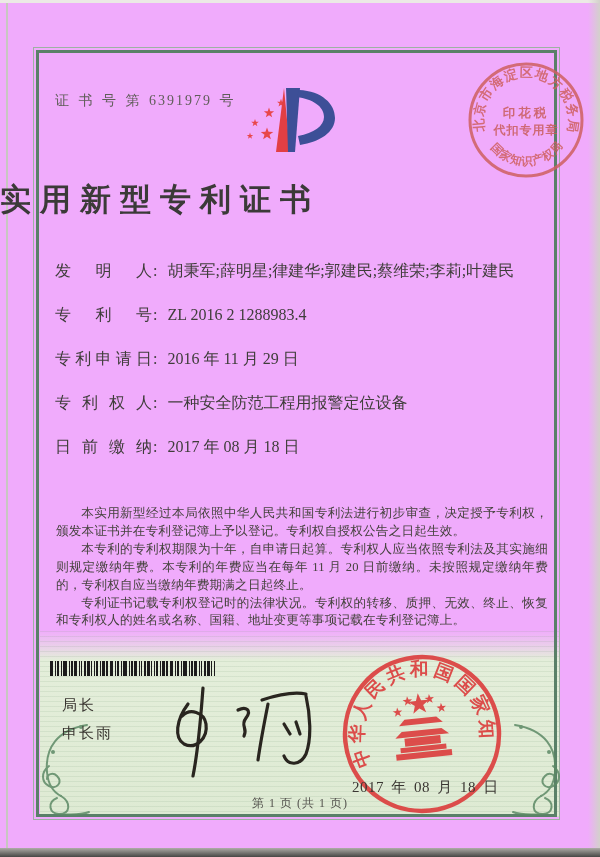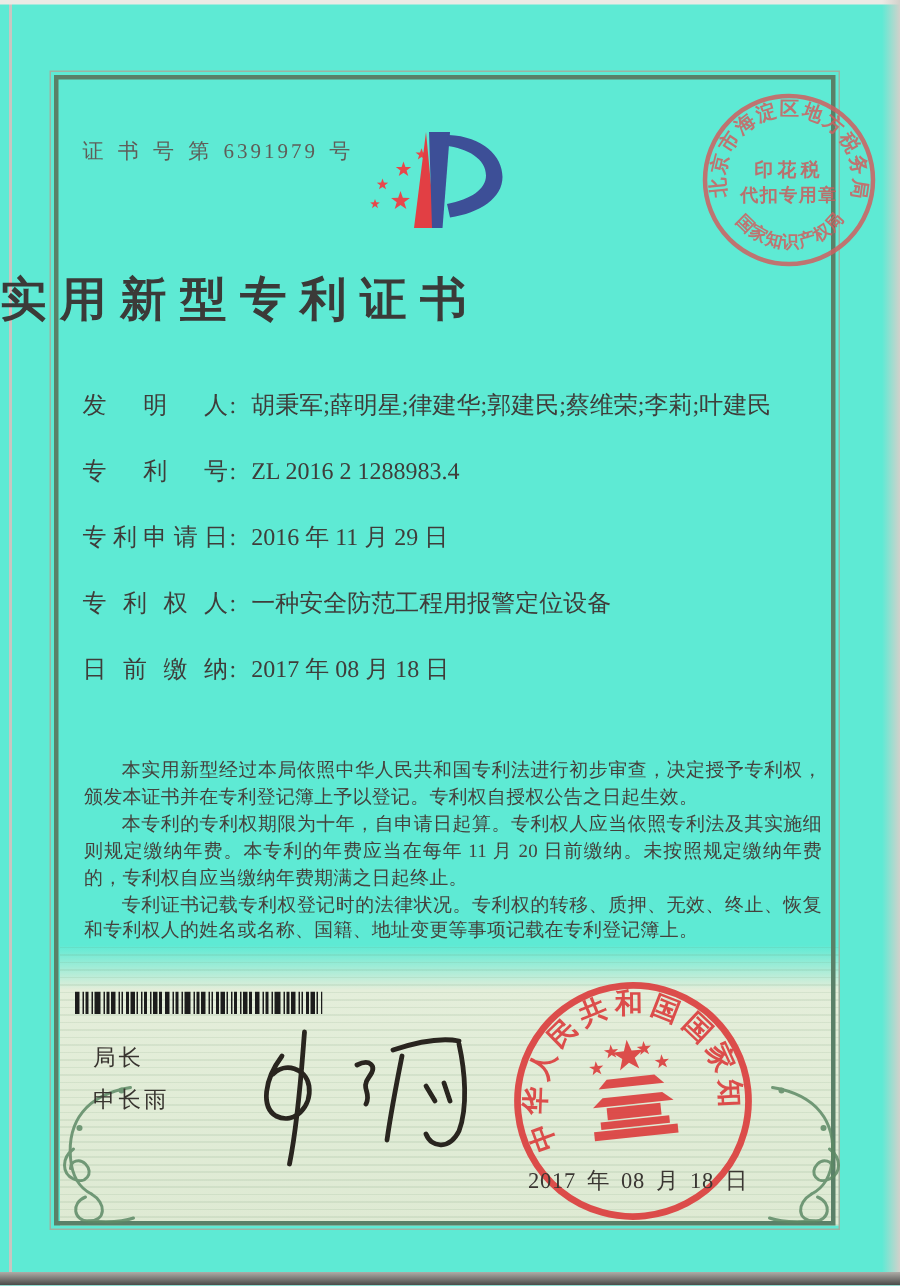--- a/index.html
+++ b/index.html
@@ -1,19 +1,19 @@
 <!DOCTYPE html>
 <html><head>
 <meta charset="utf-8">
 <style>
   * { margin:0; padding:0; box-sizing:border-box; }
   html,body { width:600px; height:857px; }
   body { font-family:"Liberation Serif","DejaVu Serif",serif; }
 
-  .page { position:relative; width:600px; height:857px; background:#5eead4; overflow:hidden; }
+  .page { position:relative; width:600px; height:857px; background:#f0abfc; overflow:hidden; }
 
   
   .scan-left  { position:absolute; left:6px; top:0; width:2px; height:100%; background:#c8c6c1; }
   .scan-top   { position:absolute; left:0; top:0; width:100%; height:3px; background:#eceae5; }
   .scan-right { position:absolute; right:0; top:0; width:12px; height:100%;
                 background:linear-gradient(to right, rgba(0,0,0,0), #d3d1cb); }
   .scan-bottom{ position:absolute; left:0; bottom:0; width:100%; height:9px;
                 background:linear-gradient(to bottom,#aeaca7,#474745); }
 
   
@@ -208,14 +208,15 @@
         <textPath href="#taxTop" startOffset="0">北京市海淀区地方税务局</textPath>
       </text>
       <text font-size="11.5" fill="#cf6060" letter-spacing=".5" font-weight="700" font-family="&quot;Liberation Serif&quot;,&quot;DejaVu Serif&quot;,serif">
         <textPath href="#taxBottom" startOffset="0">国家知识产权局</textPath>
       </text>
       <text x="66" y="63" text-anchor="middle" font-size="12.5" letter-spacing="3" fill="#c95d5d" font-weight="700" font-family="&quot;Liberation Serif&quot;,&quot;DejaVu Serif&quot;,serif">印花税</text>
       <text x="66" y="80" text-anchor="middle" font-size="12" letter-spacing="1" fill="#c95d5d" font-weight="700" font-family="&quot;Liberation Serif&quot;,&quot;DejaVu Serif&quot;,serif">代扣专用章</text>
     </g>
   </svg>
 
+  <div class="abs footer">第 1 页 (共 1 页)</div>
 
 </div>
 
 </body></html>

